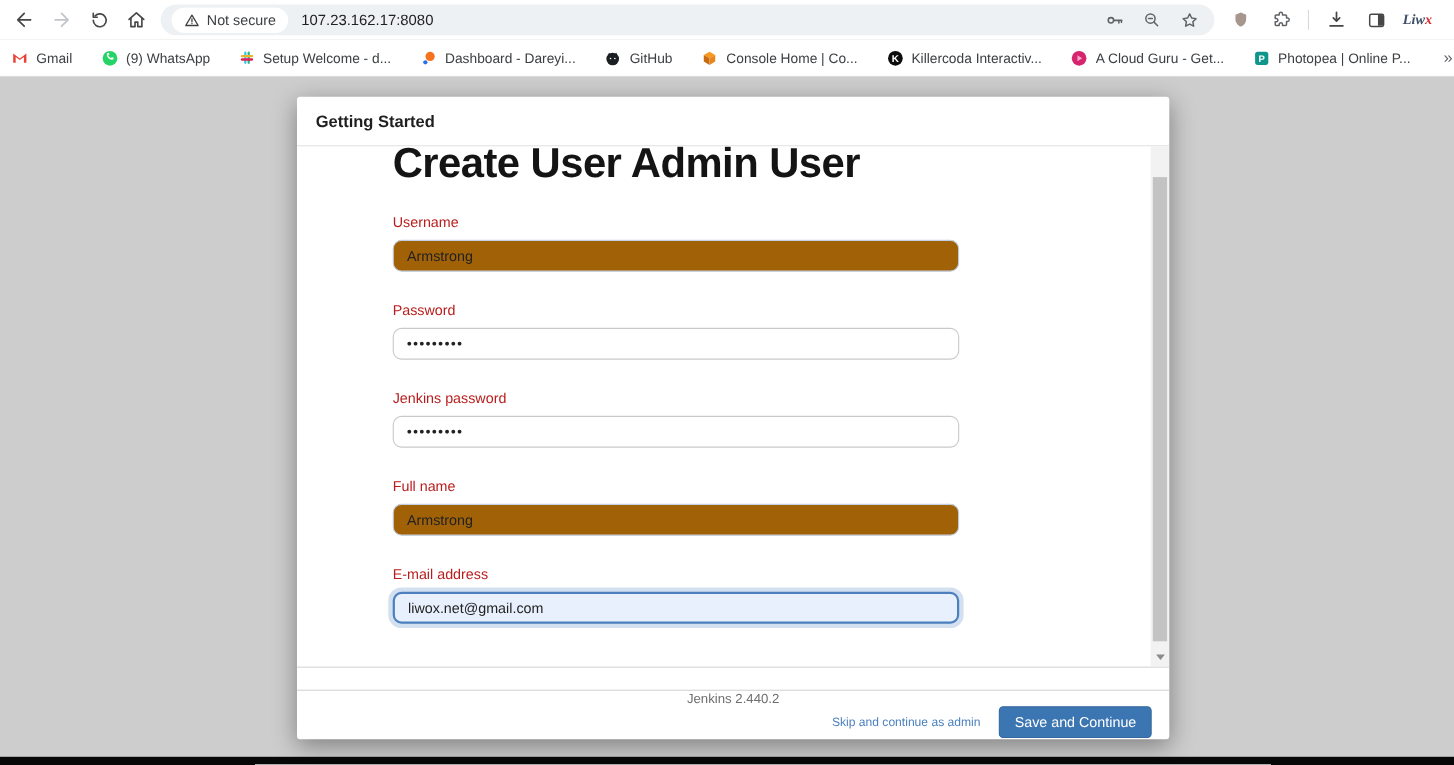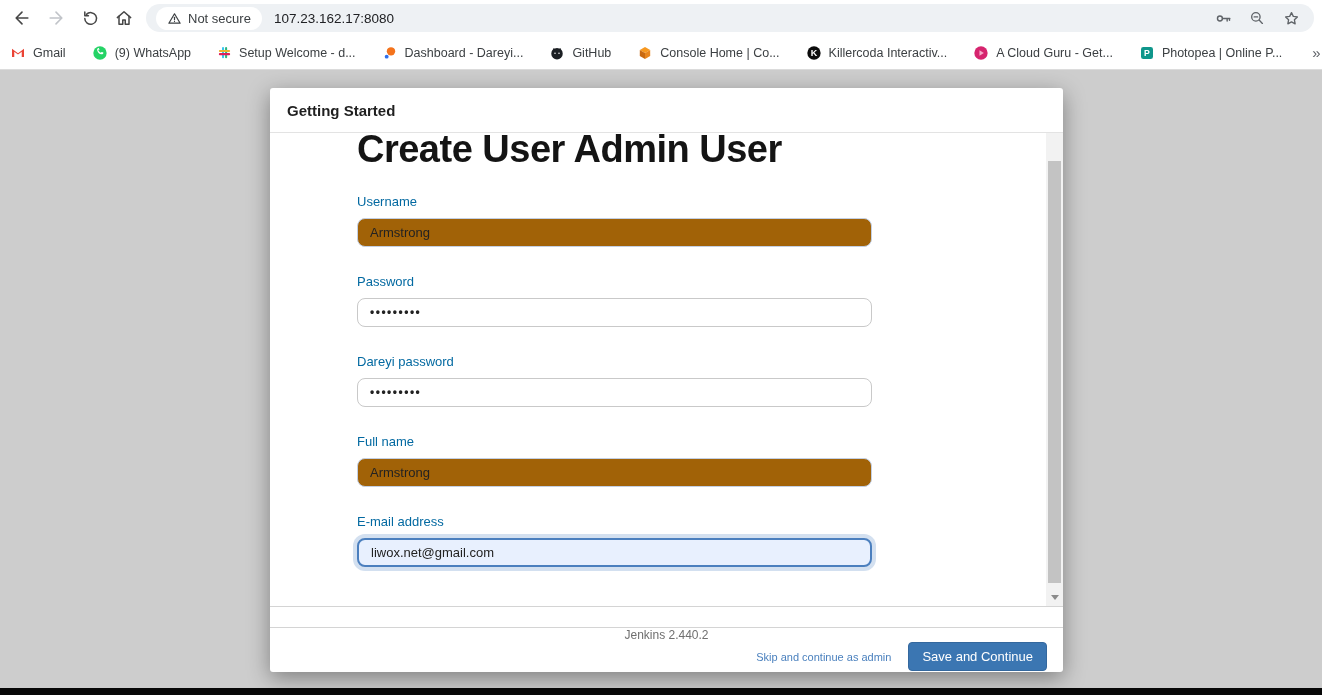--- a/index.html
+++ b/index.html
@@ -43,21 +43,21 @@
            border-radius:3px; box-shadow:0 6px 22px rgba(0,0,0,.38); overflow:hidden; }
   .modal-header { height:44px; border-bottom:1px solid #e3e3e3; display:flex; align-items:center;
                   padding:0 17px; font-size:15px; font-weight:700; color:#1f1f1f; }
   .modal-content { position:relative; height:473px; border-bottom:1px solid #d4d4d4; overflow:hidden; }
   .content-inner { padding-left:87px; }
   .wizard-title { margin-top:-5px; font-size:38px; line-height:1.15; font-weight:700; color:#141414;
                   letter-spacing:-0.5px; }
   .fgroup { width:515px; }
   .fgroup.first { margin-top:22px; }
   .fgroup + .fgroup { margin-top:27px; }
-  .fgroup label { display:block; font-size:13px; font-weight:500; color:#0369a1; margin-bottom:9px; }
+  .fgroup label { display:block; font-size:13px; font-weight:500; color:#b91c1c; margin-bottom:9px; }
   .field { width:515px; height:29px; border:1px solid #c9c9c9; border-radius:8px; padding:0 12px;
            font-size:13px; color:#222; background:#fff; outline:none;
            font-family:"Liberation Sans", sans-serif; display:block; box-sizing:border-box; }
   .field.autofill { background:#a16207; border-color:#c3cfe3; }
   .field.pw { letter-spacing:1.5px; font-weight:700; font-size:12px; }
   .field.focused { border:2px solid #4b7fbe; box-shadow:0 0 0 4px rgba(96,144,200,.28);
                    background:#e8f0fe; }
 
   
   .scrollbar { position:absolute; top:0; right:0; width:17px; height:473px; background:#f2f2f2; }
@@ -131,20 +131,45 @@
           </svg>
       </div>
       <div class="tb-btn" style="width:26px;height:26px">
         <svg width="19" height="19" viewBox="0 0 24 24" fill="none" stroke="#5f6368" stroke-width="1.7" stroke-linejoin="round">
             <path d="M12 4.6l2.3 4.7 5.1.7-3.7 3.6.9 5.1L12 16.3l-4.6 2.4.9-5.1L4.6 10l5.1-.7z"></path>
           </svg>
       </div>
     </div>
   </div>
 
+  <div class="ext-group">
+    <div class="tb-btn">
+      <svg width="18" height="18" viewBox="0 0 24 24">
+          <path d="M12 3.2 18.5 5.8v5.1c0 4.6-2.8 7.8-6.5 9.3-3.7-1.5-6.5-4.7-6.5-9.3V5.8z" fill="#a6968e"></path>
+        </svg>
+    </div>
+    <div class="tb-btn">
+      <svg width="19" height="19" viewBox="0 0 24 24" fill="none" stroke="#5f6368" stroke-width="1.7" stroke-linejoin="round">
+          <path d="M13.8 4.6a1.9 1.9 0 0 0-3.8 0v1.2H6.4a1 1 0 0 0-1 1v3.1h1.2a1.9 1.9 0 0 1 0 3.8H5.4v3.1a1 1 0 0 0 1 1H10v-1.2a1.9 1.9 0 0 1 3.8 0v1.2h3.6a1 1 0 0 0 1-1v-3.6h1.2a1.9 1.9 0 0 0 0-3.8h-1.2V6.8a1 1 0 0 0-1-1h-3.6z"></path>
+        </svg>
+    </div>
+    <div class="vsep"></div>
+    <div class="tb-btn">
+      <svg width="20" height="20" viewBox="0 0 24 24" fill="none" stroke="#474747" stroke-width="1.9" stroke-linecap="round" stroke-linejoin="round">
+          <path d="M12 4v9M8.5 10 12 13.5 15.5 10M5 18.5h14"></path>
+        </svg>
+    </div>
+    <div class="tb-btn">
+      <svg width="19" height="19" viewBox="0 0 24 24" fill="none">
+          <rect x="4" y="5" width="16" height="14" rx="2" stroke="#474747" stroke-width="1.7"></rect>
+          <path d="M13.5 5.8h4.7a1.2 1.2 0 0 1 1.2 1.2v10a1.2 1.2 0 0 1-1.2 1.2h-4.7z" fill="#474747"></path>
+        </svg>
+    </div>
+    <div class="profile-logo"><span>Liw</span><span class="accent">x</span></div>
+  </div>
 </div>
 
 <div class="bookmarks">
   <div class="bm">
     <svg width="16" height="16" viewBox="0 0 24 24">
         <path fill="#EA4335" d="M3 5.5V18h3.4v-7.8l5.6 4.2 5.6-4.2V18H21V5.5l-9 6.8z"></path>
       </svg>
     <span>Gmail</span>
   </div>
   <div class="bm">
@@ -225,21 +250,21 @@
           <label>Username</label>
           <input class="field autofill" type="text" value="Armstrong" style="">
         </div>
 
         <div class="fgroup">
           <label>Password</label>
           <input class="field pw" type="text" value="•••••••••" style="">
         </div>
 
         <div class="fgroup">
-          <label>Dareyi password</label>
+          <label>Jenkins password</label>
           <input class="field pw" type="text" value="•••••••••" style="">
         </div>
 
         <div class="fgroup">
           <label>Full name</label>
           <input class="field autofill" type="text" value="Armstrong" style="">
         </div>
 
         <div class="fgroup">
           <label>E-mail address</label>

